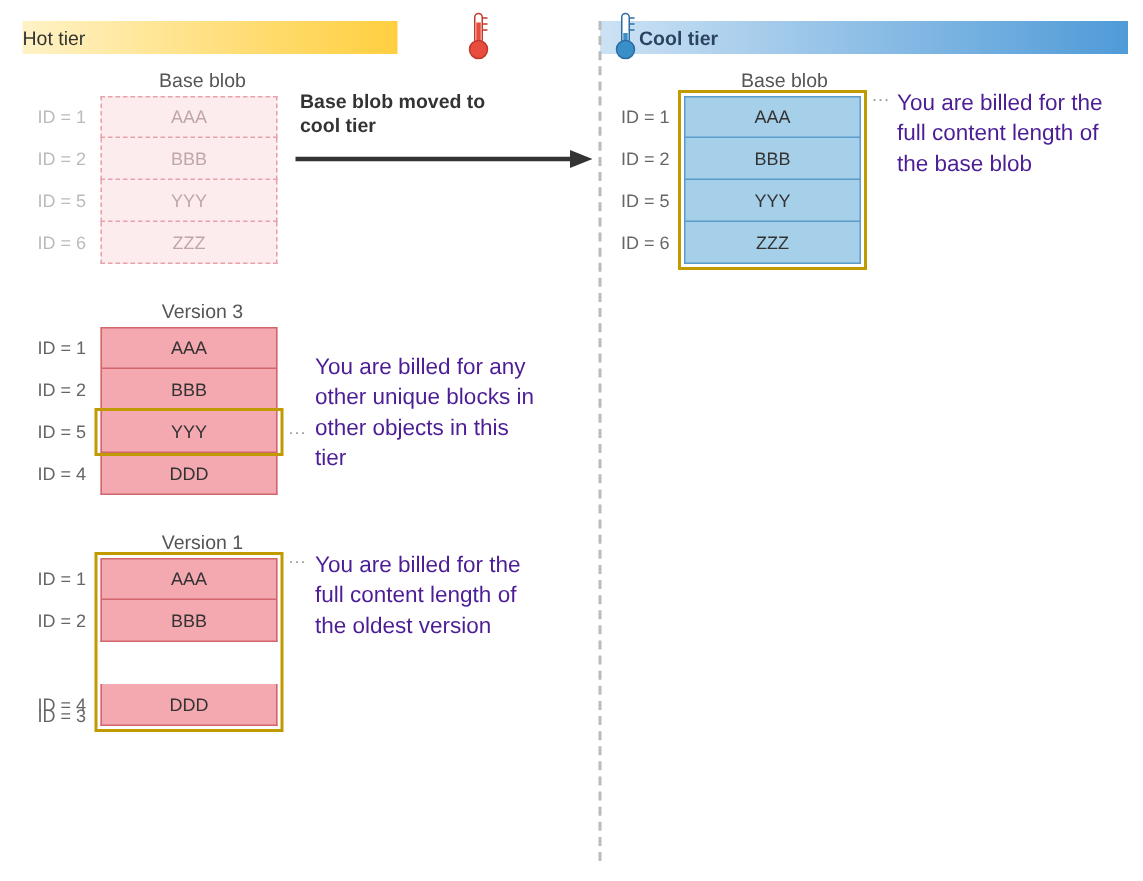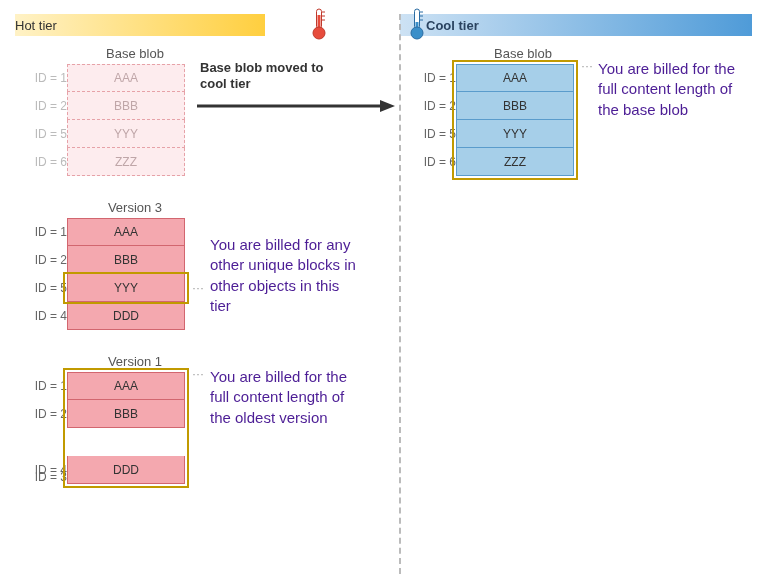--- a/index.html
+++ b/index.html
@@ -61,21 +61,21 @@
     width: 120px;
   }
   .row {
     position: absolute;
     display: flex;
     align-items: center;
     height: 28px;
   }
   .idlabel {
     width: 42px;
-    text-align: right;
+    text-align: left;
     color: #666;
     font-size: 12px;
   }
   .idlabel.ghost { color: #bbb; }
   .block {
     width: 118px;
     height: 28px;
     display: flex;
     align-items: center;
     justify-content: center;

